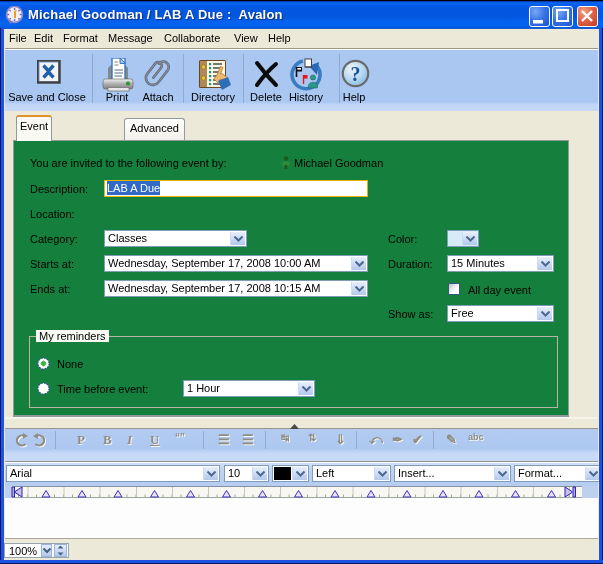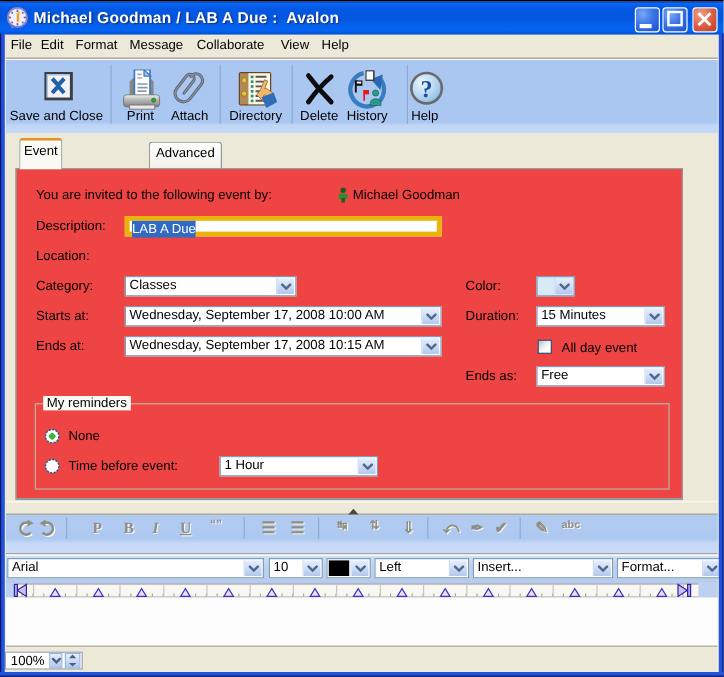--- a/index.html
+++ b/index.html
@@ -25,23 +25,23 @@
 #toolbar{position:absolute;left:5px;top:49px;width:593px;height:62px;
 background:linear-gradient(#a9c7f1 0%,#a9c7f1 85%,#c0d5f6 89%,#c6d9f7 100%);
 border-top:1px solid #fff;box-shadow:0 -1px 0 #9a988a;}
 .tsep{position:absolute;top:4px;width:1px;height:49px;background:#90a9d0;}
 .tbLbl{position:absolute;top:41px;width:100px;text-align:center;font-size:11px;}
 .tbIco{position:absolute;top:7px;}
 
 #tabarea{position:absolute;left:5px;top:111px;width:593px;height:29px;background:#ECE9D8;}
 .tab{position:absolute;border:1px solid #919b9c;border-bottom:none;border-radius:3px 3px 0 0;background:linear-gradient(#fefefe,#f2f1ea);text-align:center;padding-top:3px;}
 
-#panel{position:absolute;left:13px;top:140px;width:556px;height:277px;background:#ef4444;border:1px solid #919b9c;border-bottom:2px solid #919b9c;}
+#panel{position:absolute;left:13px;top:140px;width:556px;height:277px;background:#15803d;border:1px solid #919b9c;border-bottom:2px solid #919b9c;}
 .lbl{position:absolute;}
-.inp{position:absolute;height:17px;border:4px solid #eab308;background:#fff;padding:1px 0 0 2px;}
+.inp{position:absolute;height:17px;border:1px solid #eab308;background:#fff;padding:1px 0 0 2px;}
 .cb{position:absolute;height:17px;border:1px solid #7f9db9;background:#fff;padding:1px 0 0 3px;}
 .cbArr{position:absolute;right:1px;top:1px;bottom:1px;width:15px;background:linear-gradient(#e7effc,#c9d8f3 60%,#b3c8ec);border-left:1px solid #cddcf5;display:flex;align-items:center;justify-content:center;}
 
 #grp{position:absolute;left:15px;top:195px;width:529px;height:72px;border:1px solid #b9b5a2;}
 #grpLbl{position:absolute;left:22px;top:189px;background:#fafaf5;padding:0 3px;}
 
 #split{position:absolute;left:5px;top:417px;width:593px;height:12px;background:#ece9d8;border-bottom:1px solid #9a9488;box-shadow:inset 0 2px 0 #f6f4ea;}
 
 #fmtbar{position:absolute;left:5px;top:429px;width:593px;height:33px;background:linear-gradient(#b3cbf1 0%,#adc8f0 62%,#c6d8f6 75%,#cadbf8 100%);border-bottom:1px solid #8f978f;}
 .fg{position:absolute;top:3px;color:#8e8e86;text-shadow:1px 1px 0 #f6f6f2;font-size:13px;font-weight:bold;}
@@ -238,21 +238,21 @@
           </svg>
         </div></div>
     <span class="lbl" style="left:16px;top:142px">Ends at:</span>
     <div class="cb" style="left:90px;top:139px;width:264px">Wednesday, September 17, 2008 10:15 AM<div class="cbArr">
           <svg width="9" height="6">
             <path d="M0.5 0.5 L4.5 4.5 L8.5 0.5" stroke="#4d6990" stroke-width="2" fill="none"></path>
           </svg>
         </div></div>
     <div style="position:absolute;left:434px;top:142px;width:12px;height:12px;border:1px solid #35597d;background:linear-gradient(135deg,#b8bcc0 0%,#e4e6e8 35%,#fff 65%)"></div>
     <span class="lbl" style="left:454px;top:143px">All day event</span>
-    <span class="lbl" style="left:374px;top:167px">Ends as:</span>
+    <span class="lbl" style="left:374px;top:167px">Show as:</span>
     <div class="cb" style="left:433px;top:164px;width:107px">Free<div class="cbArr">
           <svg width="9" height="6">
             <path d="M0.5 0.5 L4.5 4.5 L8.5 0.5" stroke="#4d6990" stroke-width="2" fill="none"></path>
           </svg>
         </div></div>
     <div id="grp"></div>
     <span class="lbl" id="grpLbl">My reminders</span>
     <svg style="position:absolute;left:23px;top:216px" width="13" height="13">
       <circle cx="6.5" cy="6.5" r="5.6" fill="#fff" stroke="#2f5a8d" stroke-width="1.3" stroke-dasharray="1.8 1.1"></circle>
       <rect x="4" y="4" width="5" height="5" rx="1.4" fill="#3db83d" transform="rotate(45 6.5 6.5)"></rect>

